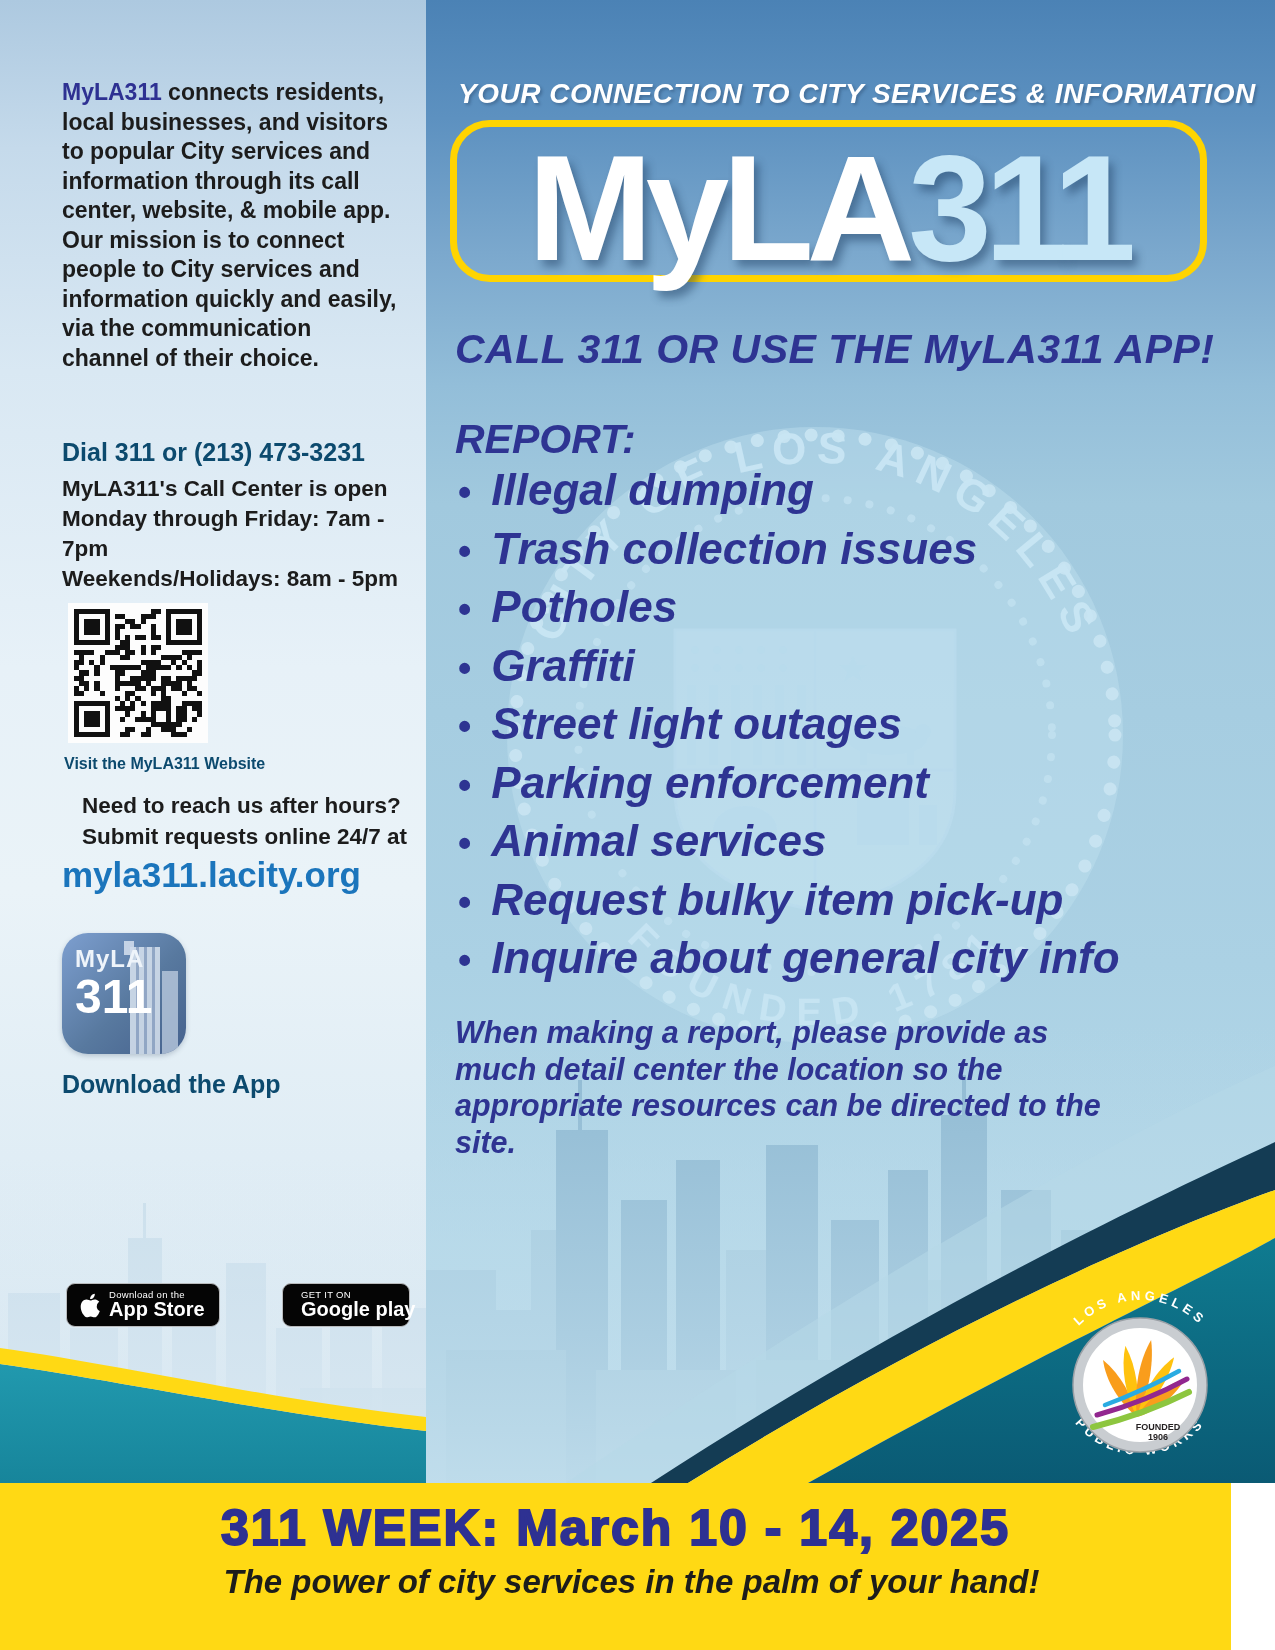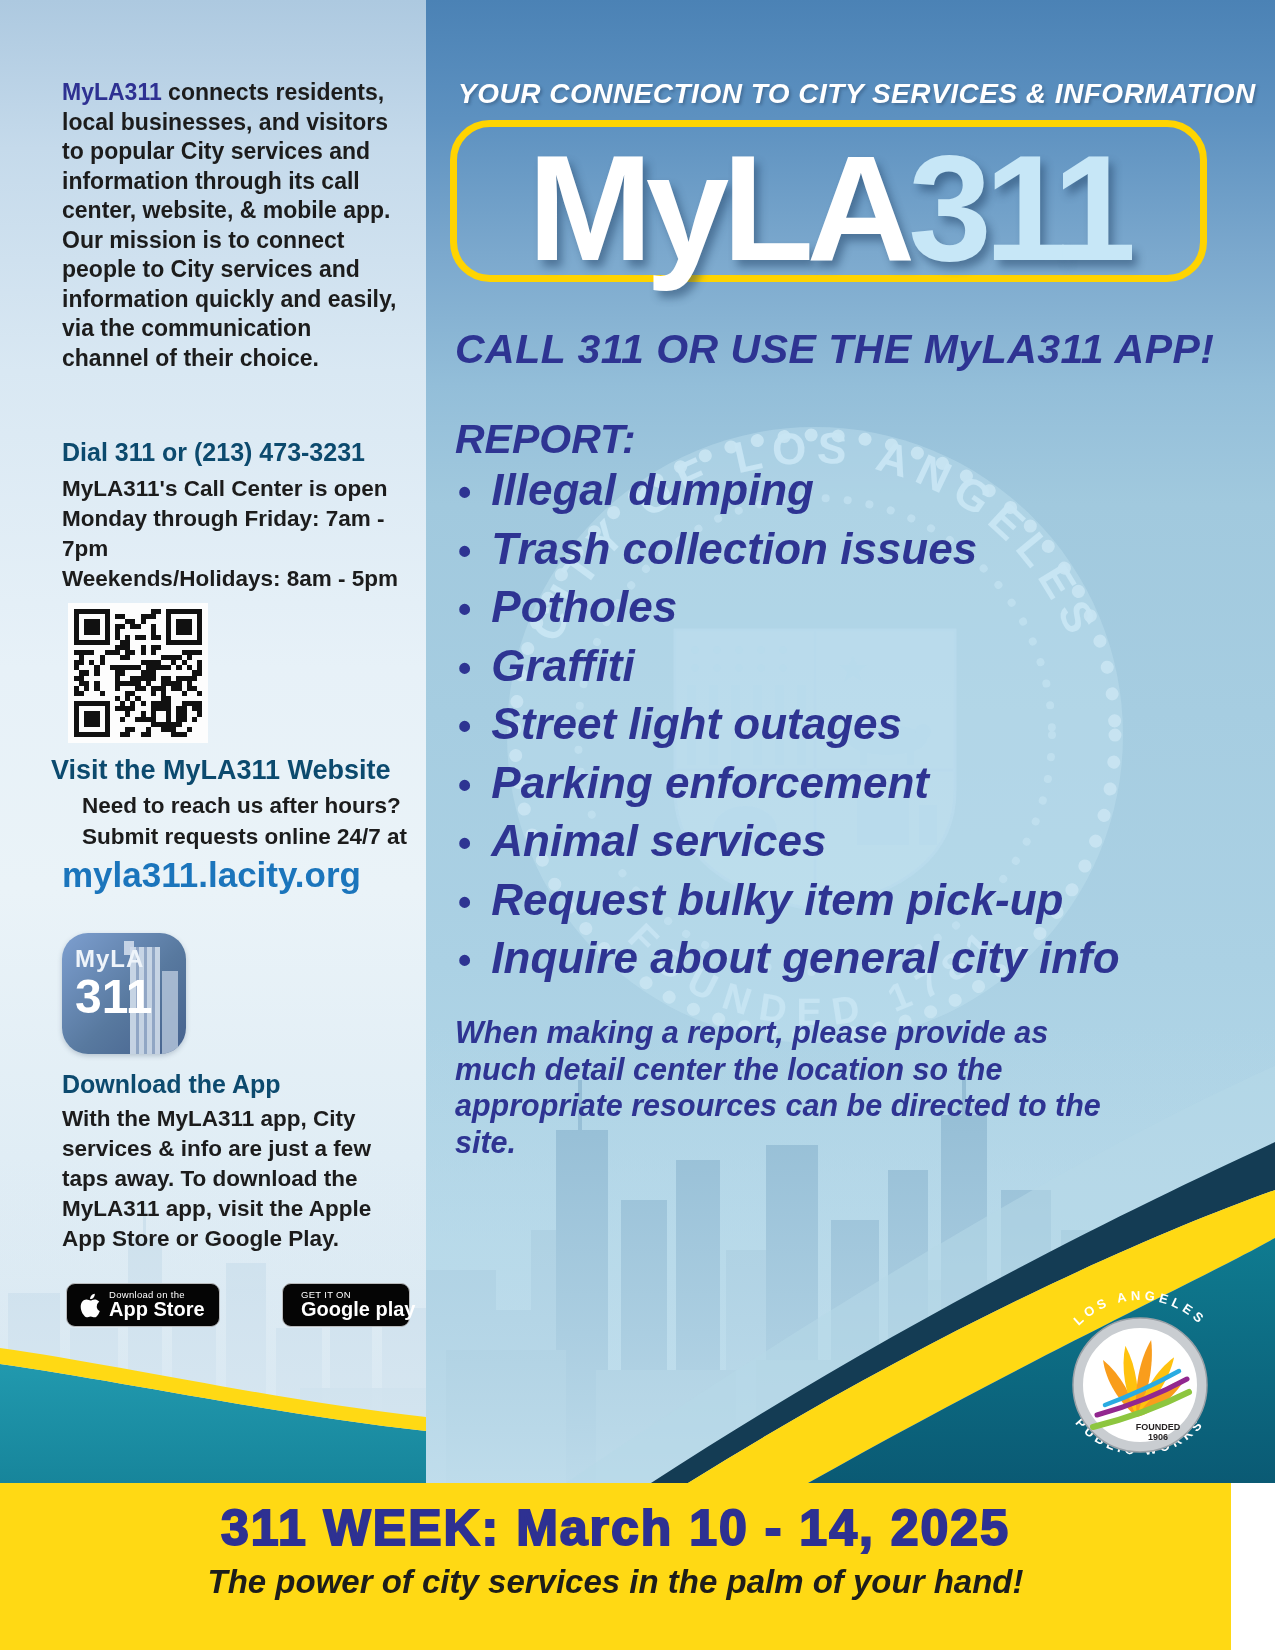--- a/index.html
+++ b/index.html
@@ -10,21 +10,21 @@
   
   .left-col{left:0;top:0;width:426px;height:1483px;
     background:linear-gradient(180deg,#adc9e0 0%,#c5daeb 10%,#d9e8f3 25%,#e7f1f8 45%,
                #eaf3f8 60%,#e0edf5 78%,#d2e4ef 100%);}
   .intro{left:62px;top:78px;width:342px;font-size:23px;line-height:29.5px;font-weight:600;color:#1c1c1c;}
   .intro .lead{color:#2e3192;font-weight:bold;}
   .h-blue{color:#0c4a6e;font-weight:bold;}
   .dial-h{left:62px;top:438px;font-size:25px;}
   .hours{left:62px;top:474px;width:345px;font-size:22.5px;line-height:30px;font-weight:600;color:#1c1c1c;}
   .qr{left:68px;top:603px;width:140px;height:140px;background:#fdfdfd;padding:6px;box-sizing:border-box;}
-  .web-h{left:51px;top:755px;font-size:27px;}
+  .web-h{left:64px;top:755px;font-size:16px;}
   .web-lines{left:62px;top:790px;width:345px;font-size:22.5px;line-height:31px;font-weight:600;color:#1c1c1c;margin-left:20px;}
   .url{left:62px;top:855px;font-size:35px;font-weight:bold;color:#1b75bc;text-align:center;}
   .app-icon{left:62px;top:933px;width:124px;height:121px;border-radius:26px;
     background:linear-gradient(135deg,#7d9fd0 0%,#58799f 55%,#45618d 100%);overflow:hidden;
     box-shadow:0 2px 5px rgba(50,70,100,.25);}
   .app-icon .t1{position:absolute;left:13px;top:12px;font-size:24px;font-weight:bold;color:#eef4fa;letter-spacing:1px;}
   .app-icon .t2{position:absolute;left:13px;top:36px;font-size:48px;font-weight:bold;color:#fff;}
   .dl-h{left:62px;top:1070px;font-size:25px;}
   .dl-text{left:62px;top:1104px;width:338px;font-size:22.5px;line-height:30px;font-weight:600;color:#1c1c1c;}
   .badge{top:1283px;height:44px;background:#050505;border:1.5px solid #b9bbbd;border-radius:9px;
@@ -54,21 +54,21 @@
   .report-list li{display:flex;align-items:baseline;font-size:44px;font-weight:bold;font-style:italic;
     color:#2e3492;margin-bottom:12.5px;line-height:44px;}
   .report-list li::before{content:"\2022";margin-right:20px;font-style:normal;font-size:38px;}
   .note{left:455px;top:1014px;width:665px;font-size:30.5px;line-height:36.5px;font-weight:600;
     font-style:italic;color:#2e3492;}
 
   
   .footer{left:0;top:1483px;width:1231px;height:167px;background:#ffd914;text-align:center;}
   .f-title{position:absolute;left:0;top:16px;width:100%;font-size:50px;font-weight:bold;color:#2e3192;
     -webkit-text-stroke:2px #2e3192;letter-spacing:2px;}
-  .f-tag{position:absolute;left:0;top:80px;width:100%;font-size:33px;font-weight:bold;font-style:italic;color:#1d1d1b;}
+  .f-tag{position:absolute;left:16px;top:80px;width:100%;font-size:33px;font-weight:bold;font-style:italic;color:#1d1d1b;}
 
   svg{display:block;}
 </style>
 </head>
 <body>
 
 <div class="page">
 
   <div class="abs right-panel"></div>
 
@@ -483,21 +483,20 @@
       <rect x="20" y="6" width="3" height="107" fill="#7b93b8" opacity="0.7"></rect>
       <rect x="28" y="6" width="3" height="107" fill="#7b93b8" opacity="0.7"></rect>
       <rect x="38" y="30" width="16" height="83" fill="#b9c9dd" opacity="0.8"></rect>
       <rect x="0" y="0" width="10" height="14" fill="#cfdceb" opacity="0.9"></rect>
     </svg>
     <div class="t1">MyLA</div>
     <div class="t2">311</div>
   </div>
 
   <div class="abs h-blue dl-h">Download the App</div>
-  <div class="abs dl-text">With the MyLA311 app, City services &amp; info are just a few taps away. To download the MyLA311 app, visit the Apple App Store or Google Play.</div>
 
   <div class="abs badge b1">
     <svg width="24" height="29" viewBox="0 0 28 34">
       <path fill="#fff" d="M23.1,18.1c0-3.6,2.9-5.3,3-5.4c-1.6-2.4-4.2-2.7-5.1-2.8c-2.2-0.2-4.2,1.3-5.3,1.3
         c-1.1,0-2.8-1.3-4.6-1.2c-2.4,0-4.5,1.4-5.7,3.5c-2.4,4.2-0.6,10.5,1.7,13.9c1.2,1.7,2.5,3.6,4.3,3.5
         c1.7-0.1,2.4-1.1,4.5-1.1c2.1,0,2.7,1.1,4.6,1.1c1.9,0,3.1-1.7,4.3-3.4c1.3-2,1.9-3.9,1.9-4
         C26.6,23.4,23.1,22,23.1,18.1z M19.4,7.5c0.9-1.1,1.6-2.7,1.4-4.3c-1.4,0.1-3,0.9-4,2.1
         c-0.9,1-1.7,2.7-1.5,4.2C16.9,9.6,18.4,8.7,19.4,7.5z"></path>
     </svg>
     <div class="txt">

